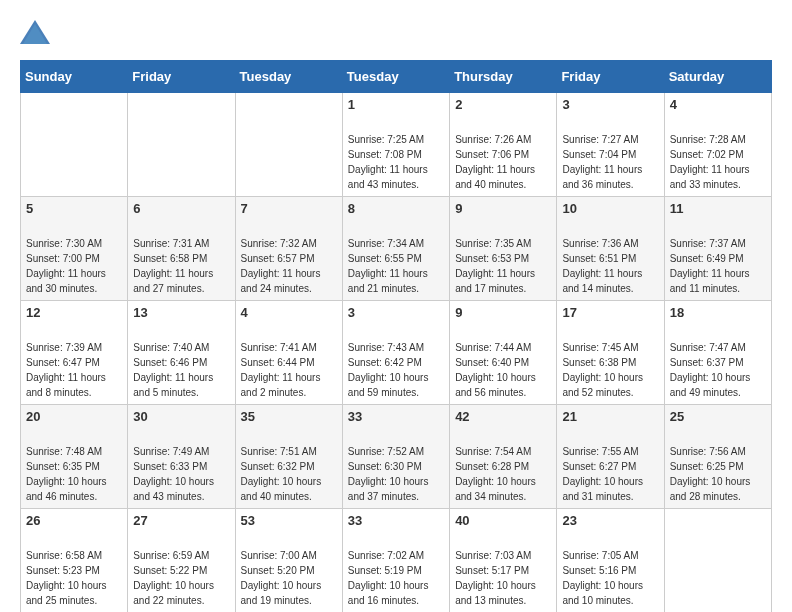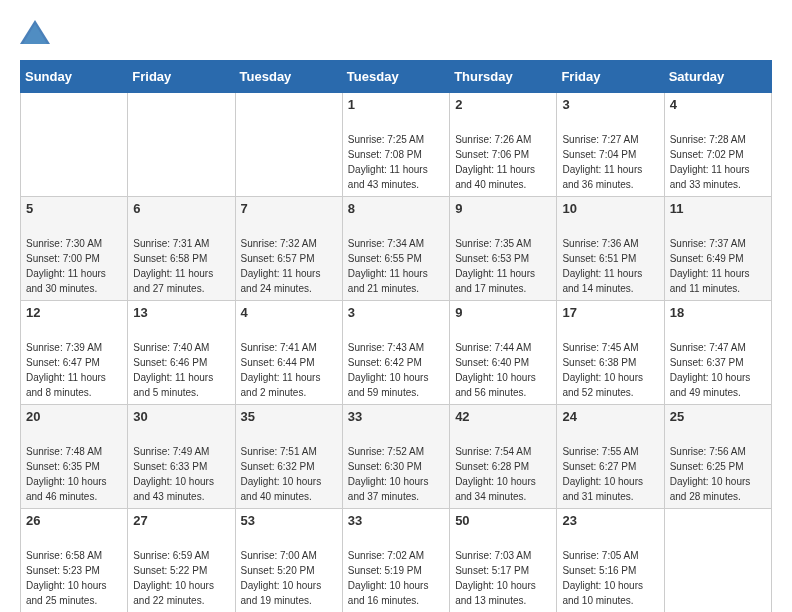--- a/index.html
+++ b/index.html
@@ -222,21 +222,21 @@
         </td>
         <td>
           <span class="day-number">33</span>
           <div class="day-info">Sunrise: 7:52 AM<br>Sunset: 6:30 PM<br>Daylight: 10 hours and 37 minutes.</div>
         </td>
         <td>
           <span class="day-number">42</span>
           <div class="day-info">Sunrise: 7:54 AM<br>Sunset: 6:28 PM<br>Daylight: 10 hours and 34 minutes.</div>
         </td>
         <td>
-          <span class="day-number">24</span>
+          <span class="day-number">21</span>
           <div class="day-info">Sunrise: 7:55 AM<br>Sunset: 6:27 PM<br>Daylight: 10 hours and 31 minutes.</div>
         </td>
         <td>
           <span class="day-number">25</span>
           <div class="day-info">Sunrise: 7:56 AM<br>Sunset: 6:25 PM<br>Daylight: 10 hours and 28 minutes.</div>
         </td>
       </tr>
       <tr>
         <td>
           <span class="day-number">26</span>
@@ -248,21 +248,21 @@
         </td>
         <td>
           <span class="day-number">53</span>
           <div class="day-info">Sunrise: 7:00 AM<br>Sunset: 5:20 PM<br>Daylight: 10 hours and 19 minutes.</div>
         </td>
         <td>
           <span class="day-number">33</span>
           <div class="day-info">Sunrise: 7:02 AM<br>Sunset: 5:19 PM<br>Daylight: 10 hours and 16 minutes.</div>
         </td>
         <td>
-          <span class="day-number">50</span>
+          <span class="day-number">40</span>
           <div class="day-info">Sunrise: 7:03 AM<br>Sunset: 5:17 PM<br>Daylight: 10 hours and 13 minutes.</div>
         </td>
         <td>
           <span class="day-number">23</span>
           <div class="day-info">Sunrise: 7:05 AM<br>Sunset: 5:16 PM<br>Daylight: 10 hours and 10 minutes.</div>
         </td>
         <td class="empty-cell"></td>
       </tr>
     </tbody>
 </table>

